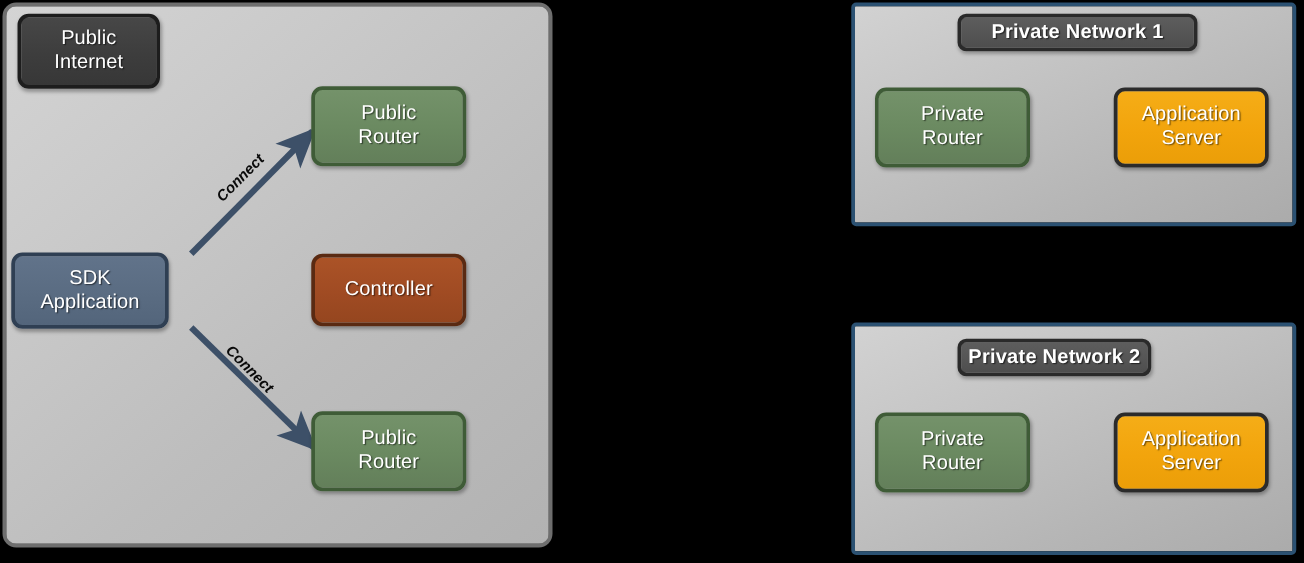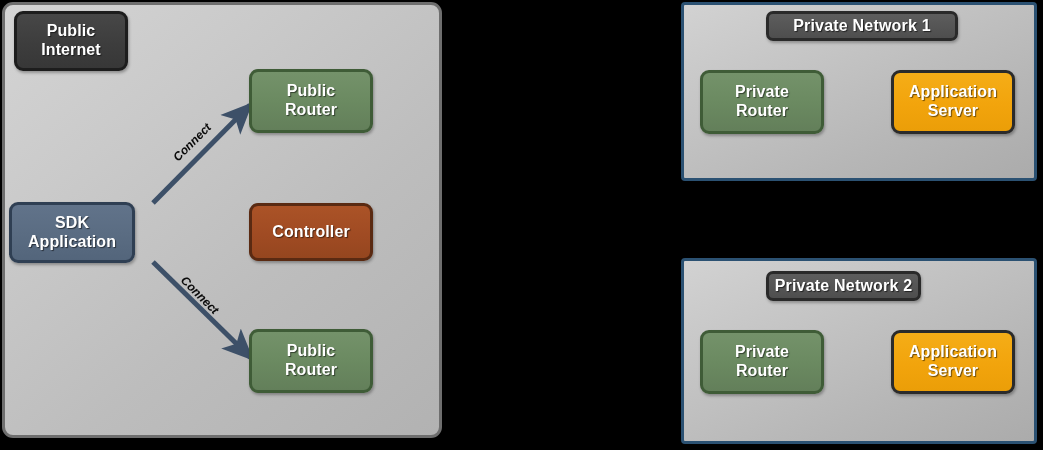--- a/index.html
+++ b/index.html
@@ -59,21 +59,21 @@
 
   
   .node {
     position: absolute;
     box-sizing: border-box;
     display: flex;
     align-items: center;
     justify-content: center;
     text-align: center;
     color: #ffffff;
-    font-weight: bold;
+    font-weight: normal;
     font-size: 16px;
     line-height: 1.16;
     letter-spacing: 0.1px;
     border-radius: 9px;
     text-shadow: 1px 1px 1px rgba(0,0,0,0.55);
     box-shadow: 1px 2px 3px rgba(0,0,0,0.30);
     padding: 2px 4px;
     white-space: pre-line;
   }
 

